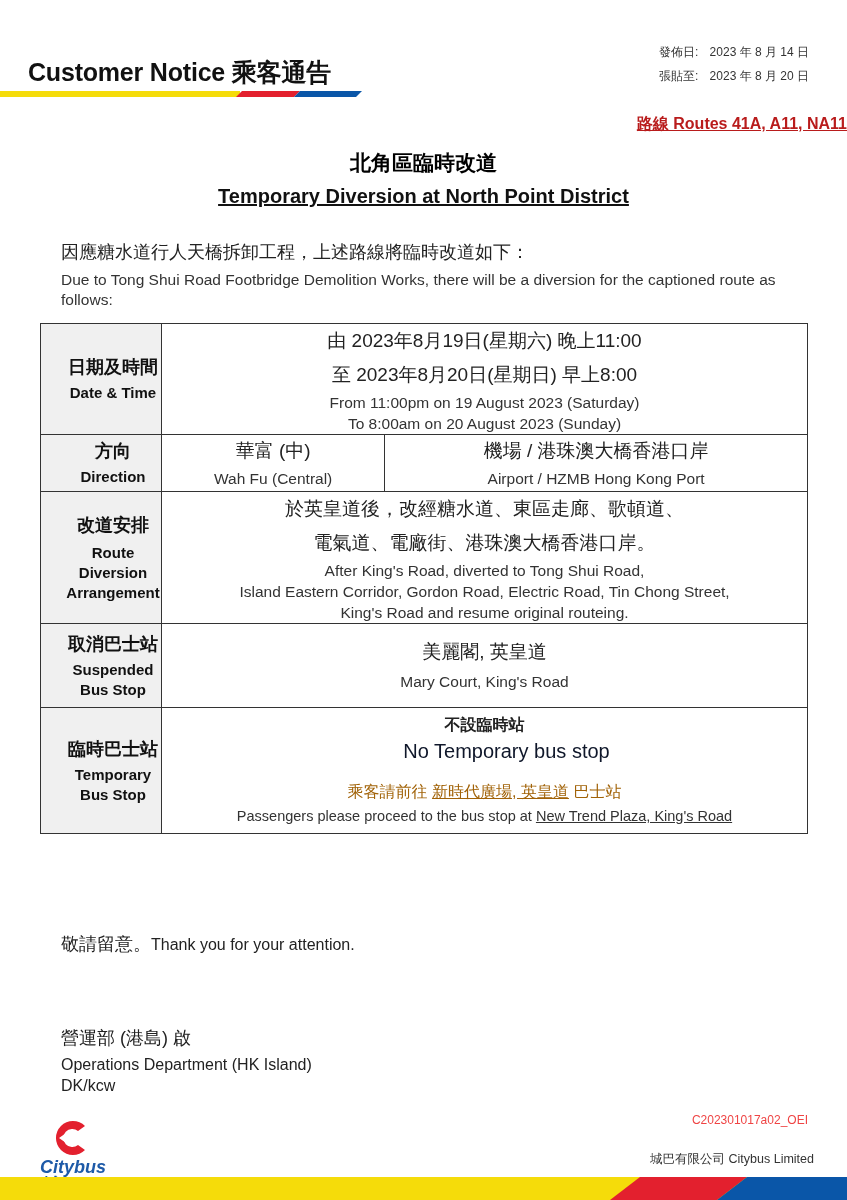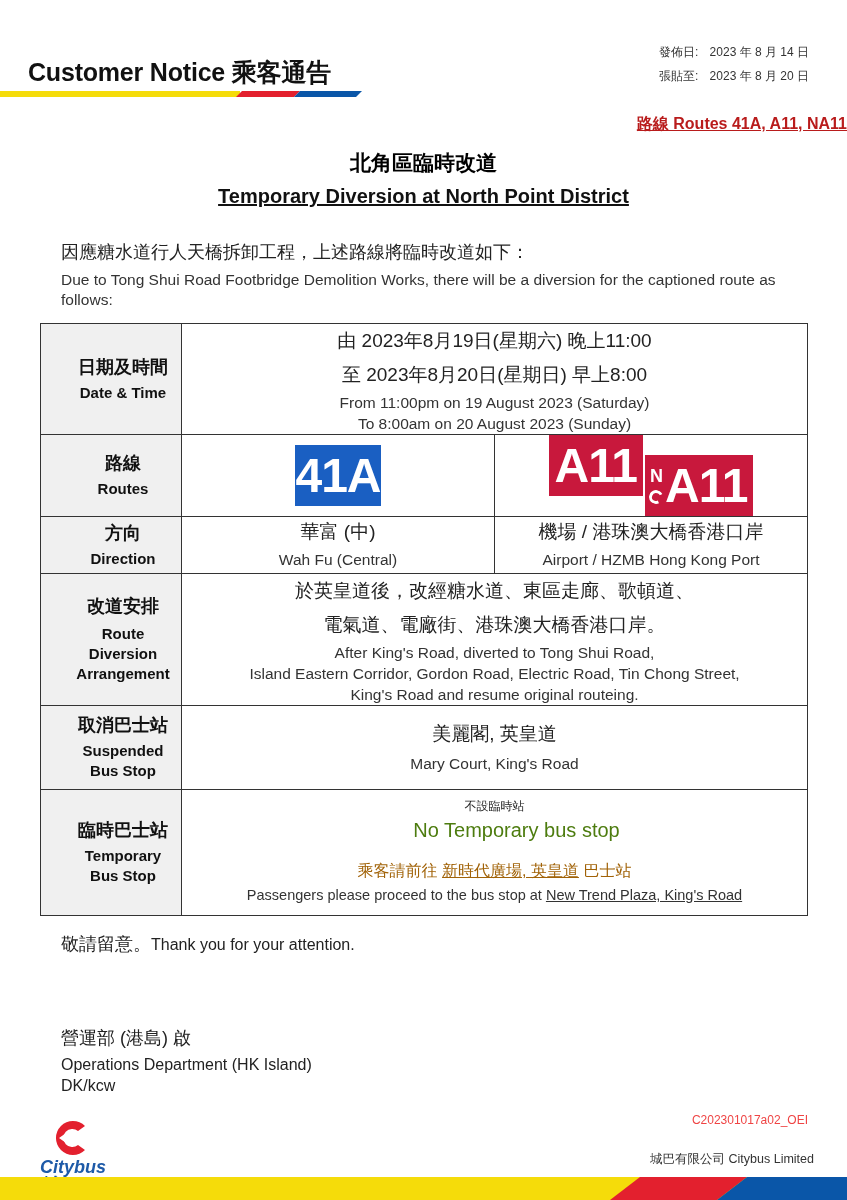--- a/index.html
+++ b/index.html
@@ -17,26 +17,26 @@
   .titles .t1 { font-size: 16px; font-weight: bold; text-decoration: underline; color: #b91c1c; margin-top: 2px; text-align: right; }
   .titles .t2 { font-size: 21px; font-weight: bold; color: #000000; margin-top: 14px; }
   .titles .t3 { font-size: 20px; font-weight: bold; text-decoration: underline; color: #111; margin-top: 8px; }
 
   .intro { position: absolute; left: 61px; top: 240px; width: 740px; }
   .intro .zh { font-size: 18px; color: #222; }
   .intro .en { font-size: 15.5px; color: #333; line-height: 20px; margin-top: 6px; }
 
   table.notice { position: absolute; left: 40px; top: 323px; width: 768px; border-collapse: collapse; }
   table.notice td { border: 1.5px solid #333; text-align: center; vertical-align: middle; }
-  td.label { width: 141px; background: #f0f0f0; padding-left: 24px; }
+  td.label { width: 121px; background: #f0f0f0; padding-left: 24px; }
   td.label .lzh { font-size: 18px; font-weight: bold; color: #111; }
   td.label .len { font-size: 15px; font-weight: bold; color: #111; line-height: 20px; margin-top: 4px; }
   .zh-big { font-size: 19px; color: #222; }
   .en-mid { font-size: 15.5px; color: #333; line-height: 21px; }
-  .en-big { font-size: 20px; color: #4d7c0f; padding-left: 44px; }
+  .en-big { font-size: 20px; color: #0f172a; padding-left: 44px; }
 
   .route-badge { display: inline-flex; align-items: center; justify-content: center; color: #fff; font-weight: bold; font-family: "Liberation Sans", sans-serif; letter-spacing: -1px; }
   .badge-41a { background: #1a5fc2; width: 86px; height: 61px; font-size: 48px; }
   .badge-red { background: #c8183c; height: 61px; font-size: 48px; padding: 0 6px; }
   .badge-na { display: inline-flex; align-items: center; background: #c8183c; height: 61px; font-size: 48px; padding: 0 6px 0 4px; border-left: 1.5px solid #fff; margin-left: 1px; }
   .badge-na .nmark { display: inline-flex; flex-direction: column; align-items: center; font-size: 18px; line-height: 20px; margin-right: 2px; }
   .badge-na .moon { width: 14px; height: 14px; border-radius: 50%; border: 3px solid #fff; border-right-color: transparent; transform: rotate(20deg); margin-top: 4px; }
 
   .underline { text-decoration: underline; }
 
@@ -99,38 +99,20 @@
       <div class="lzh">日期及時間</div>
       <div class="len">Date &amp; Time</div>
     </td>
     <td colspan="2">
       <div class="zh-big" style="line-height:34px">由 2023年8月19日(星期六) 晚上11:00</div>
       <div class="zh-big" style="line-height:34px">至 2023年8月20日(星期日) 早上8:00</div>
       <div class="en-mid">From 11:00pm on 19 August 2023 (Saturday)</div>
       <div class="en-mid">To 8:00am on 20 August 2023 (Sunday)</div>
     </td>
   </tr>
-  <tr style="height:72px">
-    <td class="label">
-      <div class="lzh">路線</div>
-      <div class="len">Routes</div>
-    </td>
-    <td style="width:313px">
-      <span class="route-badge badge-41a">41A</span>
-    </td>
-    <td>
-      <span class="route-badge badge-red">A11</span><span class="route-badge badge-na">
-            <span class="nmark">
-              <span>N</span>
-              <span class="moon"></span>
-            </span>
-            <span>A11</span>
-          </span>
-    </td>
-  </tr>
   <tr style="height:57px">
     <td class="label">
       <div class="lzh">方向</div>
       <div class="len">Direction</div>
     </td>
     <td>
       <div class="zh-big">華富 (中)</div>
       <div class="en-mid" style="margin-top:4px">Wah Fu (Central)</div>
     </td>
     <td>
@@ -164,21 +146,21 @@
       <div class="en-mid" style="margin-top:6px">Mary Court, King's Road</div>
     </td>
   </tr>
   <tr style="height:126px">
     <td class="label">
       <div class="lzh">臨時巴士站</div>
       <div class="len">Temporary</div>
       <div class="len" style="margin-top:0">Bus Stop</div>
     </td>
     <td colspan="2">
-      <div class="zh-big" style="font-weight:normal;font-size:12px">不設臨時站</div>
+      <div class="zh-big" style="font-weight:bold;font-size:16px">不設臨時站</div>
       <div class="en-big" style="margin-top:4px">No Temporary bus stop</div>
       <div style="font-size:16px;color:#a16207;margin-top:19px">
         <span>乘客請前往 </span><span class="underline">新時代廣場, 英皇道</span><span> 巴士站</span>
       </div>
       <div class="en-mid" style="font-size:14.5px;margin-top:3px">
         <span>Passengers please proceed to the bus stop at </span><span class="underline">New Trend Plaza, King's Road</span>
       </div>
     </td>
   </tr>
 </tbody>

